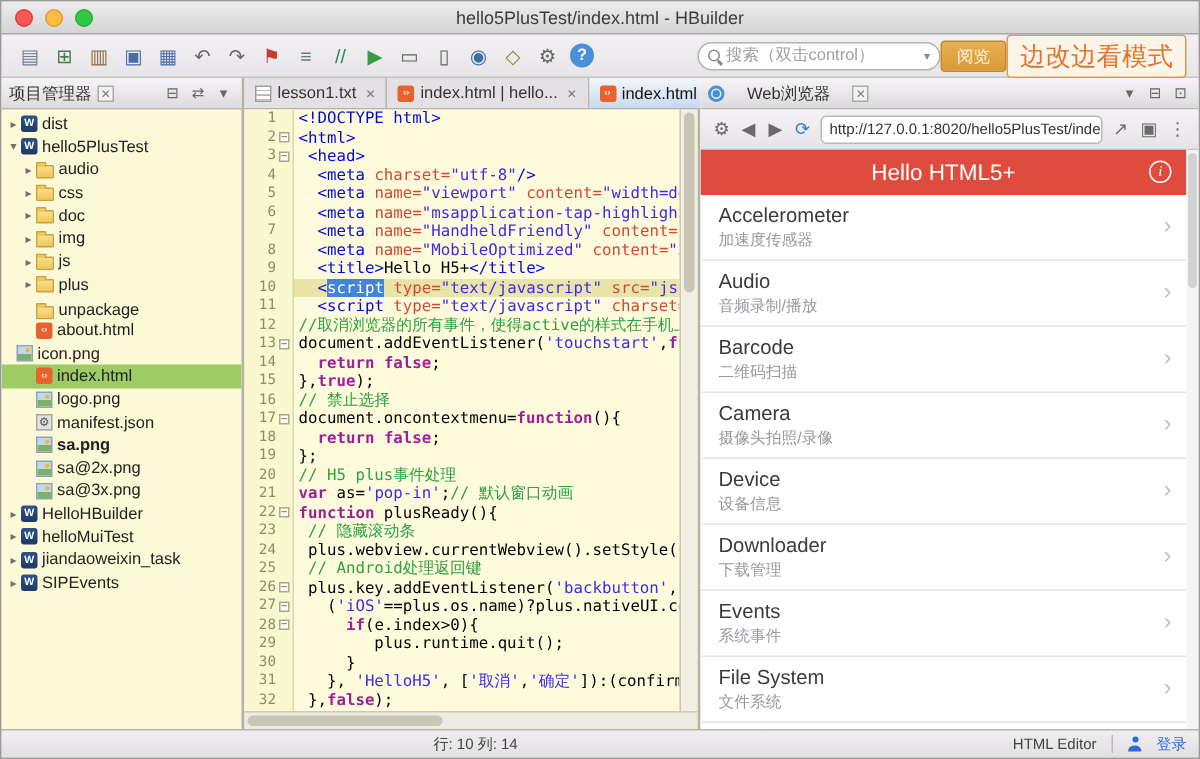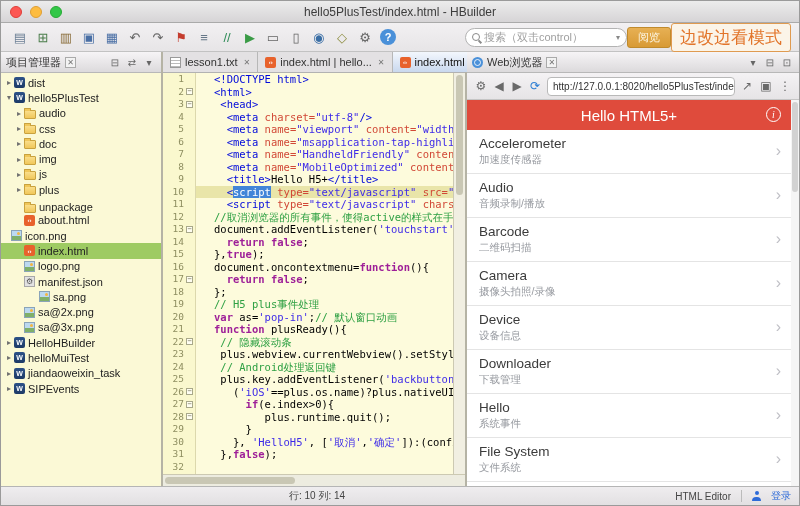--- a/index.html
+++ b/index.html
@@ -93,38 +93,38 @@
   .editor { flex:1; min-width:0; display:flex; background:#fdfbdc;
             font-family:"DejaVu Sans Mono", monospace; font-size:10.5px; line-height:12.5px; }
   .gutter { flex:none; background:#faf8ce; border-right:1px solid #dcd8ac; display:flex;
             flex-direction:column; }
   .gut-row { height:12.5px; display:flex; align-items:center; }
   .gut-num { width:21px; text-align:right; color:#8e8e60; font-size:9.5px; }
   .gut-fold { width:11px; display:flex; align-items:center; justify-content:center; }
   .fold-box { width:7px; height:7px; border:1px solid #a8a88a; background:#fffef2; color:#6a6a50;
               font-size:7px; line-height:5px; text-align:center; }
   .code-col { flex:1; min-width:0; display:flex; flex-direction:column; }
-  .code-row { height:12.5px; white-space:pre; overflow:hidden; padding-left:18px; }
+  .code-row { height:12.5px; white-space:pre; overflow:hidden; padding-left:3px; }
   .code-row.cur { background:#e9e5a9; }
   .c-pl { color:#000; }
   .c-tg { color:#0009db; }
   .c-at { color:#d14836; }
   .c-st { color:#3e2be8; }
   .c-cm { color:#2ea043; }
   .c-kw { color:#9e1f98; font-weight:bold; }
   .c-sel { background:#4285d8; color:#fff; }
 
   .vscroll { width:12px; flex:none; background:#f1efe2; border-left:1px solid #ccc9b2; position:relative; }
   .vthumb { position:absolute; top:2px; left:2px; right:2px; height:120px; background:#c9c7b4; border-radius:5px; }
   .hscroll { height:12px; flex:none; background:#edece0; border-top:1px solid #ccc9b2; position:relative; }
   .hthumb { position:absolute; top:2px; bottom:2px; left:2px; width:130px; background:#c9c7b4; border-radius:5px; }
 
   
   .right-panel { width:332px; flex:none; display:flex; flex-direction:column; background:#fff; }
-  .rp-tab { display:flex; align-items:center; gap:4px; }
+  .rp-tab { display:flex; align-items:center; gap:15px; }
   .globe { width:11px; height:11px; border-radius:50%; background:#4a90d9; position:relative; flex:none; }
   .globe::after { content:""; position:absolute; inset:2px; border:1px solid rgba(255,255,255,.85);
                   border-radius:50%; }
   .browser-toolbar { height:27px; flex:none; background:linear-gradient(#f4f2f4,#e6e4e6);
                      border-bottom:1px solid #c5c5c5; display:flex; align-items:center; gap:4px; padding:0 6px; }
   .nav-icon { font-size:12px; color:#6a6a6a; width:16px; text-align:center; }
   .nav-icon.refresh { color:#2e7fd4; }
   .url-field { flex:1; min-width:0; height:19px; background:#fff; border:1px solid #b9b9b9;
                border-radius:4px; font-size:10px; color:#333; display:flex; align-items:center;
                padding:0 5px; white-space:nowrap; overflow:hidden; }
@@ -279,21 +279,21 @@
           <div class="tree-row" style="padding-left: 13px;">
             <span class="tree-arrow"></span>
             <span class="fi fi-image"></span>
             <span class="tree-label">logo.png</span>
           </div>
           <div class="tree-row" style="padding-left: 13px;">
             <span class="tree-arrow"></span>
             <span class="fi fi-json"></span>
             <span class="tree-label">manifest.json</span>
           </div>
-          <div class="tree-row" style="padding-left: 28px;">
+          <div class="tree-row" style="padding-left: 13px; font-weight: bold;">
             <span class="tree-arrow"></span>
             <span class="fi fi-image"></span>
             <span class="tree-label">sa.png</span>
           </div>
           <div class="tree-row" style="padding-left: 13px;">
             <span class="tree-arrow"></span>
             <span class="fi fi-image"></span>
             <span class="tree-label">sa@2x.png</span>
           </div>
           <div class="tree-row" style="padding-left: 13px;">
@@ -506,20 +506,21 @@
               <div class="code-row"><span class="c-pl">  </span><span class="c-tg">&lt;meta </span><span class="c-at">name=</span><span class="c-st">"msapplication-tap-highlight"</span></div>
               <div class="code-row"><span class="c-pl">  </span><span class="c-tg">&lt;meta </span><span class="c-at">name=</span><span class="c-st">"HandheldFriendly"</span><span class="c-pl"> </span><span class="c-at">content=</span><span class="c-st">"true"</span></div>
               <div class="code-row"><span class="c-pl">  </span><span class="c-tg">&lt;meta </span><span class="c-at">name=</span><span class="c-st">"MobileOptimized"</span><span class="c-pl"> </span><span class="c-at">content=</span><span class="c-st">"320"</span></div>
               <div class="code-row"><span class="c-pl">  </span><span class="c-tg">&lt;title&gt;</span><span class="c-pl">Hello H5+</span><span class="c-tg">&lt;/title&gt;</span></div>
               <div class="code-row cur"><span class="c-pl">  </span><span class="c-tg">&lt;</span><span class="c-sel">script</span><span class="c-pl"> </span><span class="c-at">type=</span><span class="c-st">"text/javascript"</span><span class="c-pl"> </span><span class="c-at">src=</span><span class="c-st">"js/update.js"</span></div>
               <div class="code-row"><span class="c-pl">  </span><span class="c-tg">&lt;script </span><span class="c-at">type=</span><span class="c-st">"text/javascript"</span><span class="c-pl"> </span><span class="c-at">charset=</span></div>
               <div class="code-row"><span class="c-cm">//取消浏览器的所有事件，使得active的样式在手机上正常生效</span></div>
               <div class="code-row"><span class="c-pl">document.addEventListener(</span><span class="c-st">'touchstart'</span><span class="c-pl">,</span><span class="c-kw">function</span></div>
               <div class="code-row"><span class="c-pl">  </span><span class="c-kw">return</span><span class="c-pl"> </span><span class="c-kw">false</span><span class="c-pl">;</span></div>
               <div class="code-row"><span class="c-pl">},</span><span class="c-kw">true</span><span class="c-pl">);</span></div>
+              <div class="code-row"><span class="c-cm">// 禁止选择</span></div>
               <div class="code-row"><span class="c-pl">document.oncontextmenu=</span><span class="c-kw">function</span><span class="c-pl">(){</span></div>
               <div class="code-row"><span class="c-pl">  </span><span class="c-kw">return</span><span class="c-pl"> </span><span class="c-kw">false</span><span class="c-pl">;</span></div>
               <div class="code-row"><span class="c-pl">};</span></div>
               <div class="code-row"><span class="c-cm">// H5 plus事件处理</span></div>
               <div class="code-row"><span class="c-kw">var</span><span class="c-pl"> as=</span><span class="c-st">'pop-in'</span><span class="c-pl">;</span><span class="c-cm">// 默认窗口动画</span></div>
               <div class="code-row"><span class="c-kw">function</span><span class="c-pl"> plusReady(){</span></div>
               <div class="code-row"><span class="c-pl"> </span><span class="c-cm">// 隐藏滚动条</span></div>
               <div class="code-row"><span class="c-pl"> plus.webview.currentWebview().setStyle({scrollIndicator:</span></div>
               <div class="code-row"><span class="c-pl"> </span><span class="c-cm">// Android处理返回键</span></div>
               <div class="code-row"><span class="c-pl"> plus.key.addEventListener(</span><span class="c-st">'backbutton'</span><span class="c-pl">,</span><span class="c-kw">function</span></div>
@@ -598,21 +599,21 @@
                 <div class="prow-title">Device</div>
                 <div class="prow-sub">设备信息</div>
                 <span class="chev">›</span>
               </div>
               <div class="prow">
                 <div class="prow-title">Downloader</div>
                 <div class="prow-sub">下载管理</div>
                 <span class="chev">›</span>
               </div>
               <div class="prow">
-                <div class="prow-title">Hello</div>
+                <div class="prow-title">Events</div>
                 <div class="prow-sub">系统事件</div>
                 <span class="chev">›</span>
               </div>
               <div class="prow">
                 <div class="prow-title">File System</div>
                 <div class="prow-sub">文件系统</div>
                 <span class="chev">›</span>
               </div>
               <div class="prow"></div>
             </div>

